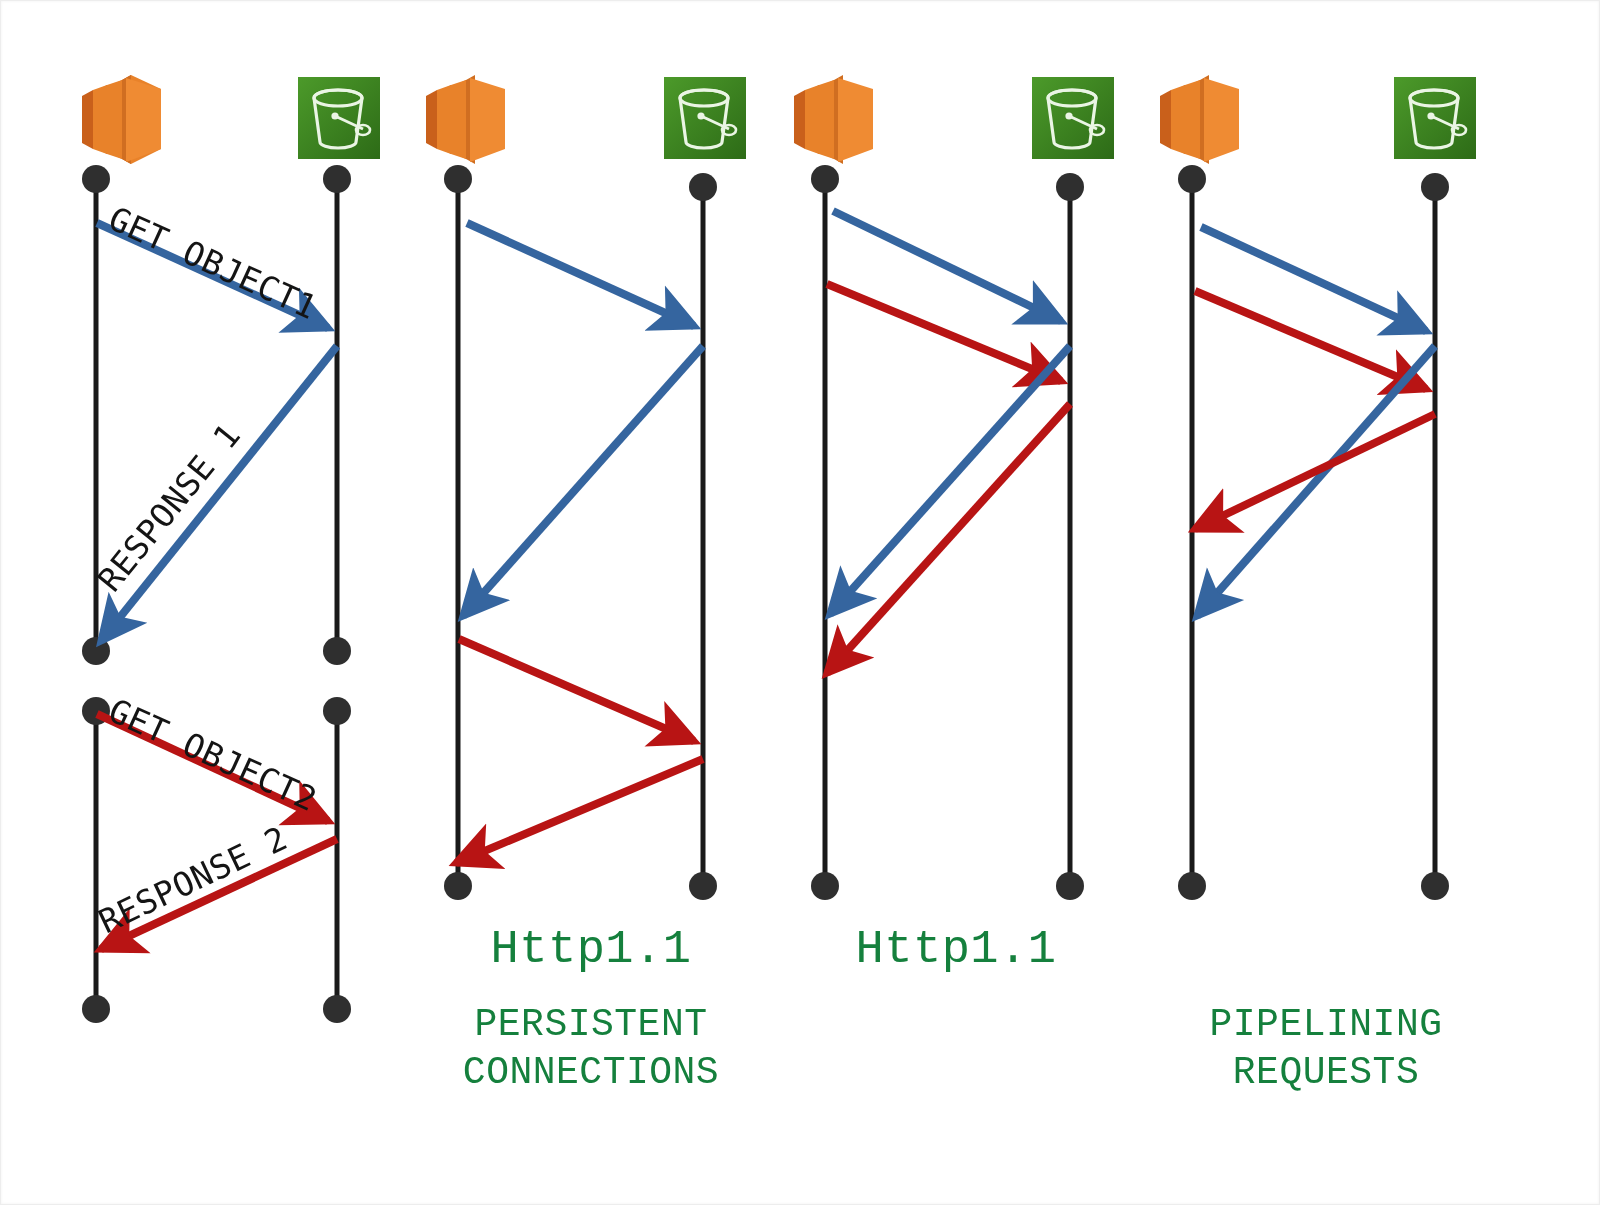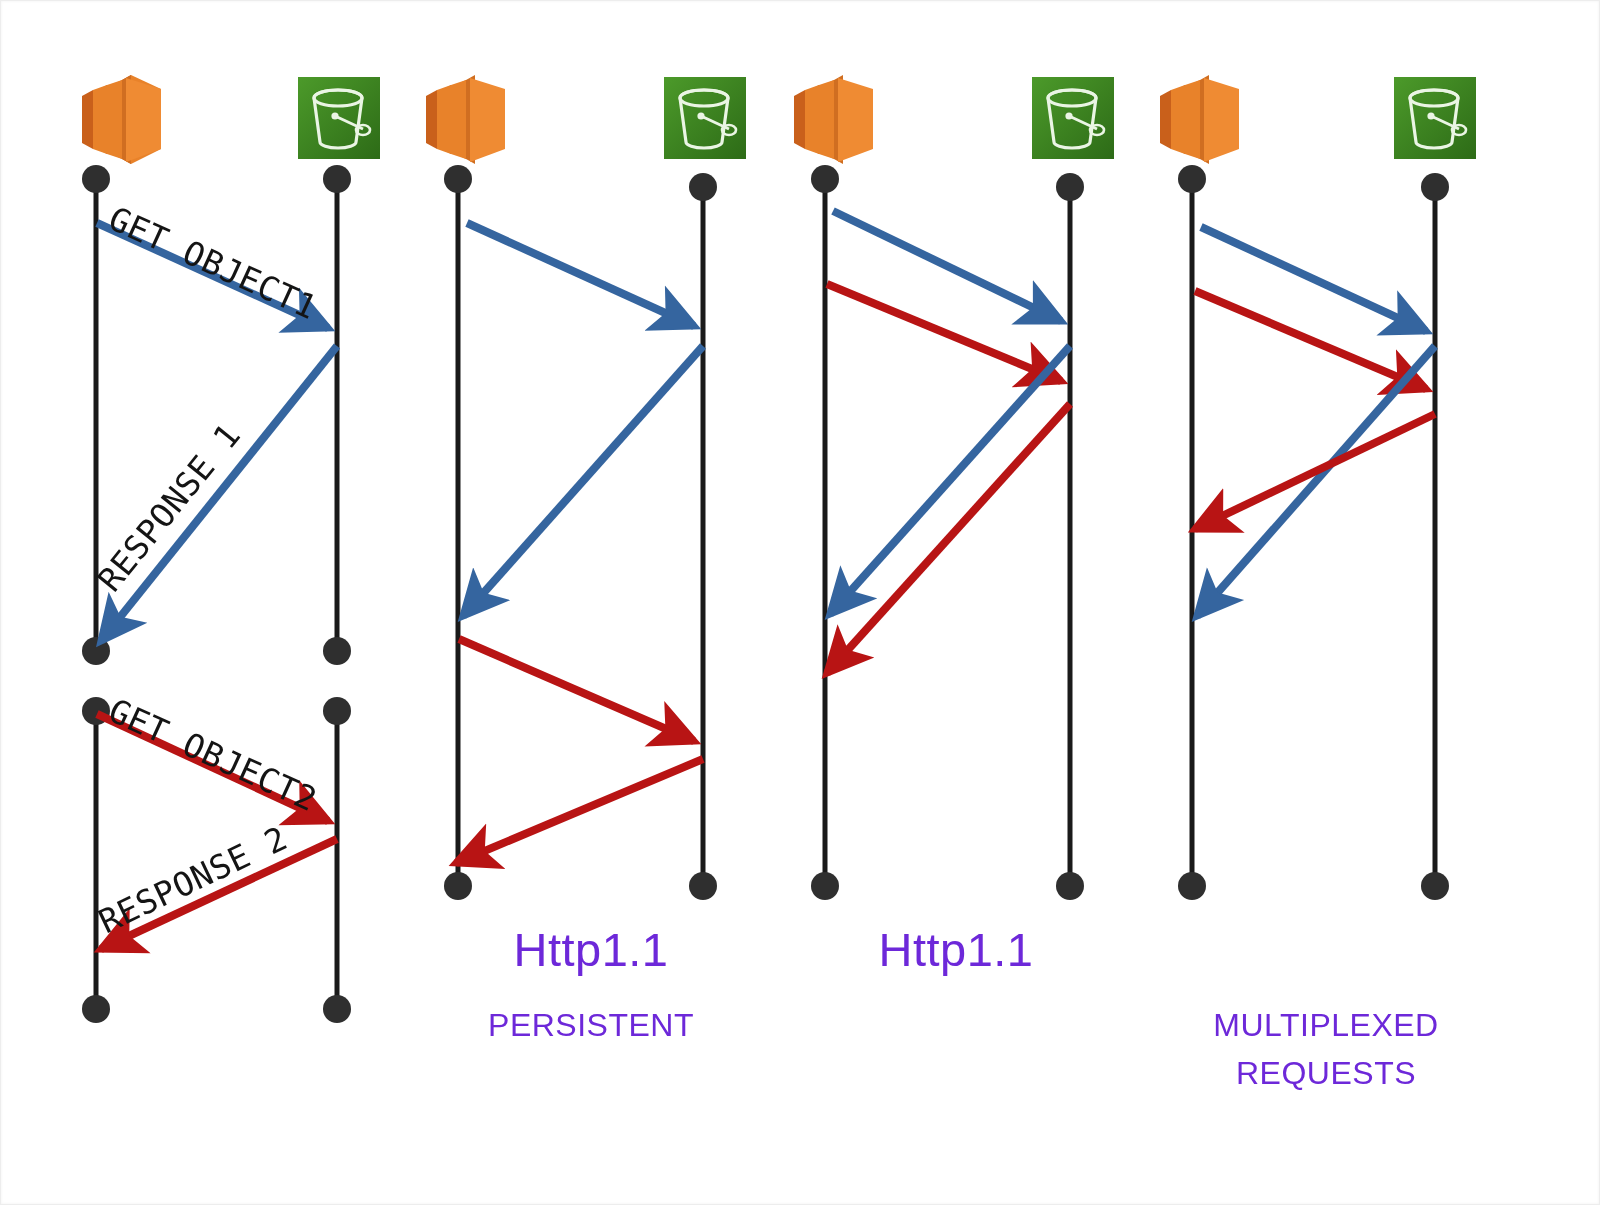--- a/index.html
+++ b/index.html
@@ -24,32 +24,32 @@
   }
   #canvas {
     position: absolute;
     left: 0;
     top: 0;
     width: 1600px;
     height: 1205px;
   }
   .label-text {
     position: absolute;
-    color: #6d28d9;
-    font-family: Liberation Sans, sans-serif;
+    color: #15803d;
+    font-family: Liberation Mono, monospace;
     white-space: pre;
     text-align: center;
     letter-spacing: 0.5px;
   }
   .title-main {
     font-size: 47px;
     line-height: 58px;
   }
   .title-sub {
-    font-size: 32px;
+    font-size: 38px;
     line-height: 48px;
   }
   .msg-label {
     font-size: 33px;
     font-family: "DejaVu Sans Mono", monospace;
     color: #141414;
     white-space: nowrap;
     transform-origin: 0 50%;
     letter-spacing: 0.5px;
   }
@@ -219,19 +219,20 @@
 
   <div class="msg-label" style="position:absolute; left:104px; top:566px; transform: rotate(-51deg);">RESPONSE 1</div>
 
   <div class="msg-label" style="position:absolute; left:110px; top:688px; transform: rotate(24.5deg);">GET OBJECT2</div>
 
   <div class="msg-label" style="position:absolute; left:100px; top:903px; transform: rotate(-25.5deg);">RESPONSE 2</div>
 
 
   <div class="label-text title-main" style="left:425px; top:920px; width:330px;">Http1.1</div>
   <div class="label-text title-sub" style="left:415px; top:1000px; width:350px;">PERSISTENT</div>
+  <div class="label-text title-sub" style="left:415px; top:1048px; width:350px;">CONNECTIONS</div>
 
   <div class="label-text title-main" style="left:790px; top:920px; width:330px;">Http1.1</div>
 
-  <div class="label-text title-sub" style="left:1145px; top:1000px; width:360px;">MULTIPLEXED</div>
+  <div class="label-text title-sub" style="left:1145px; top:1000px; width:360px;">PIPELINING</div>
   <div class="label-text title-sub" style="left:1145px; top:1048px; width:360px;">REQUESTS</div>
 
 </div>
 
 </body></html>

